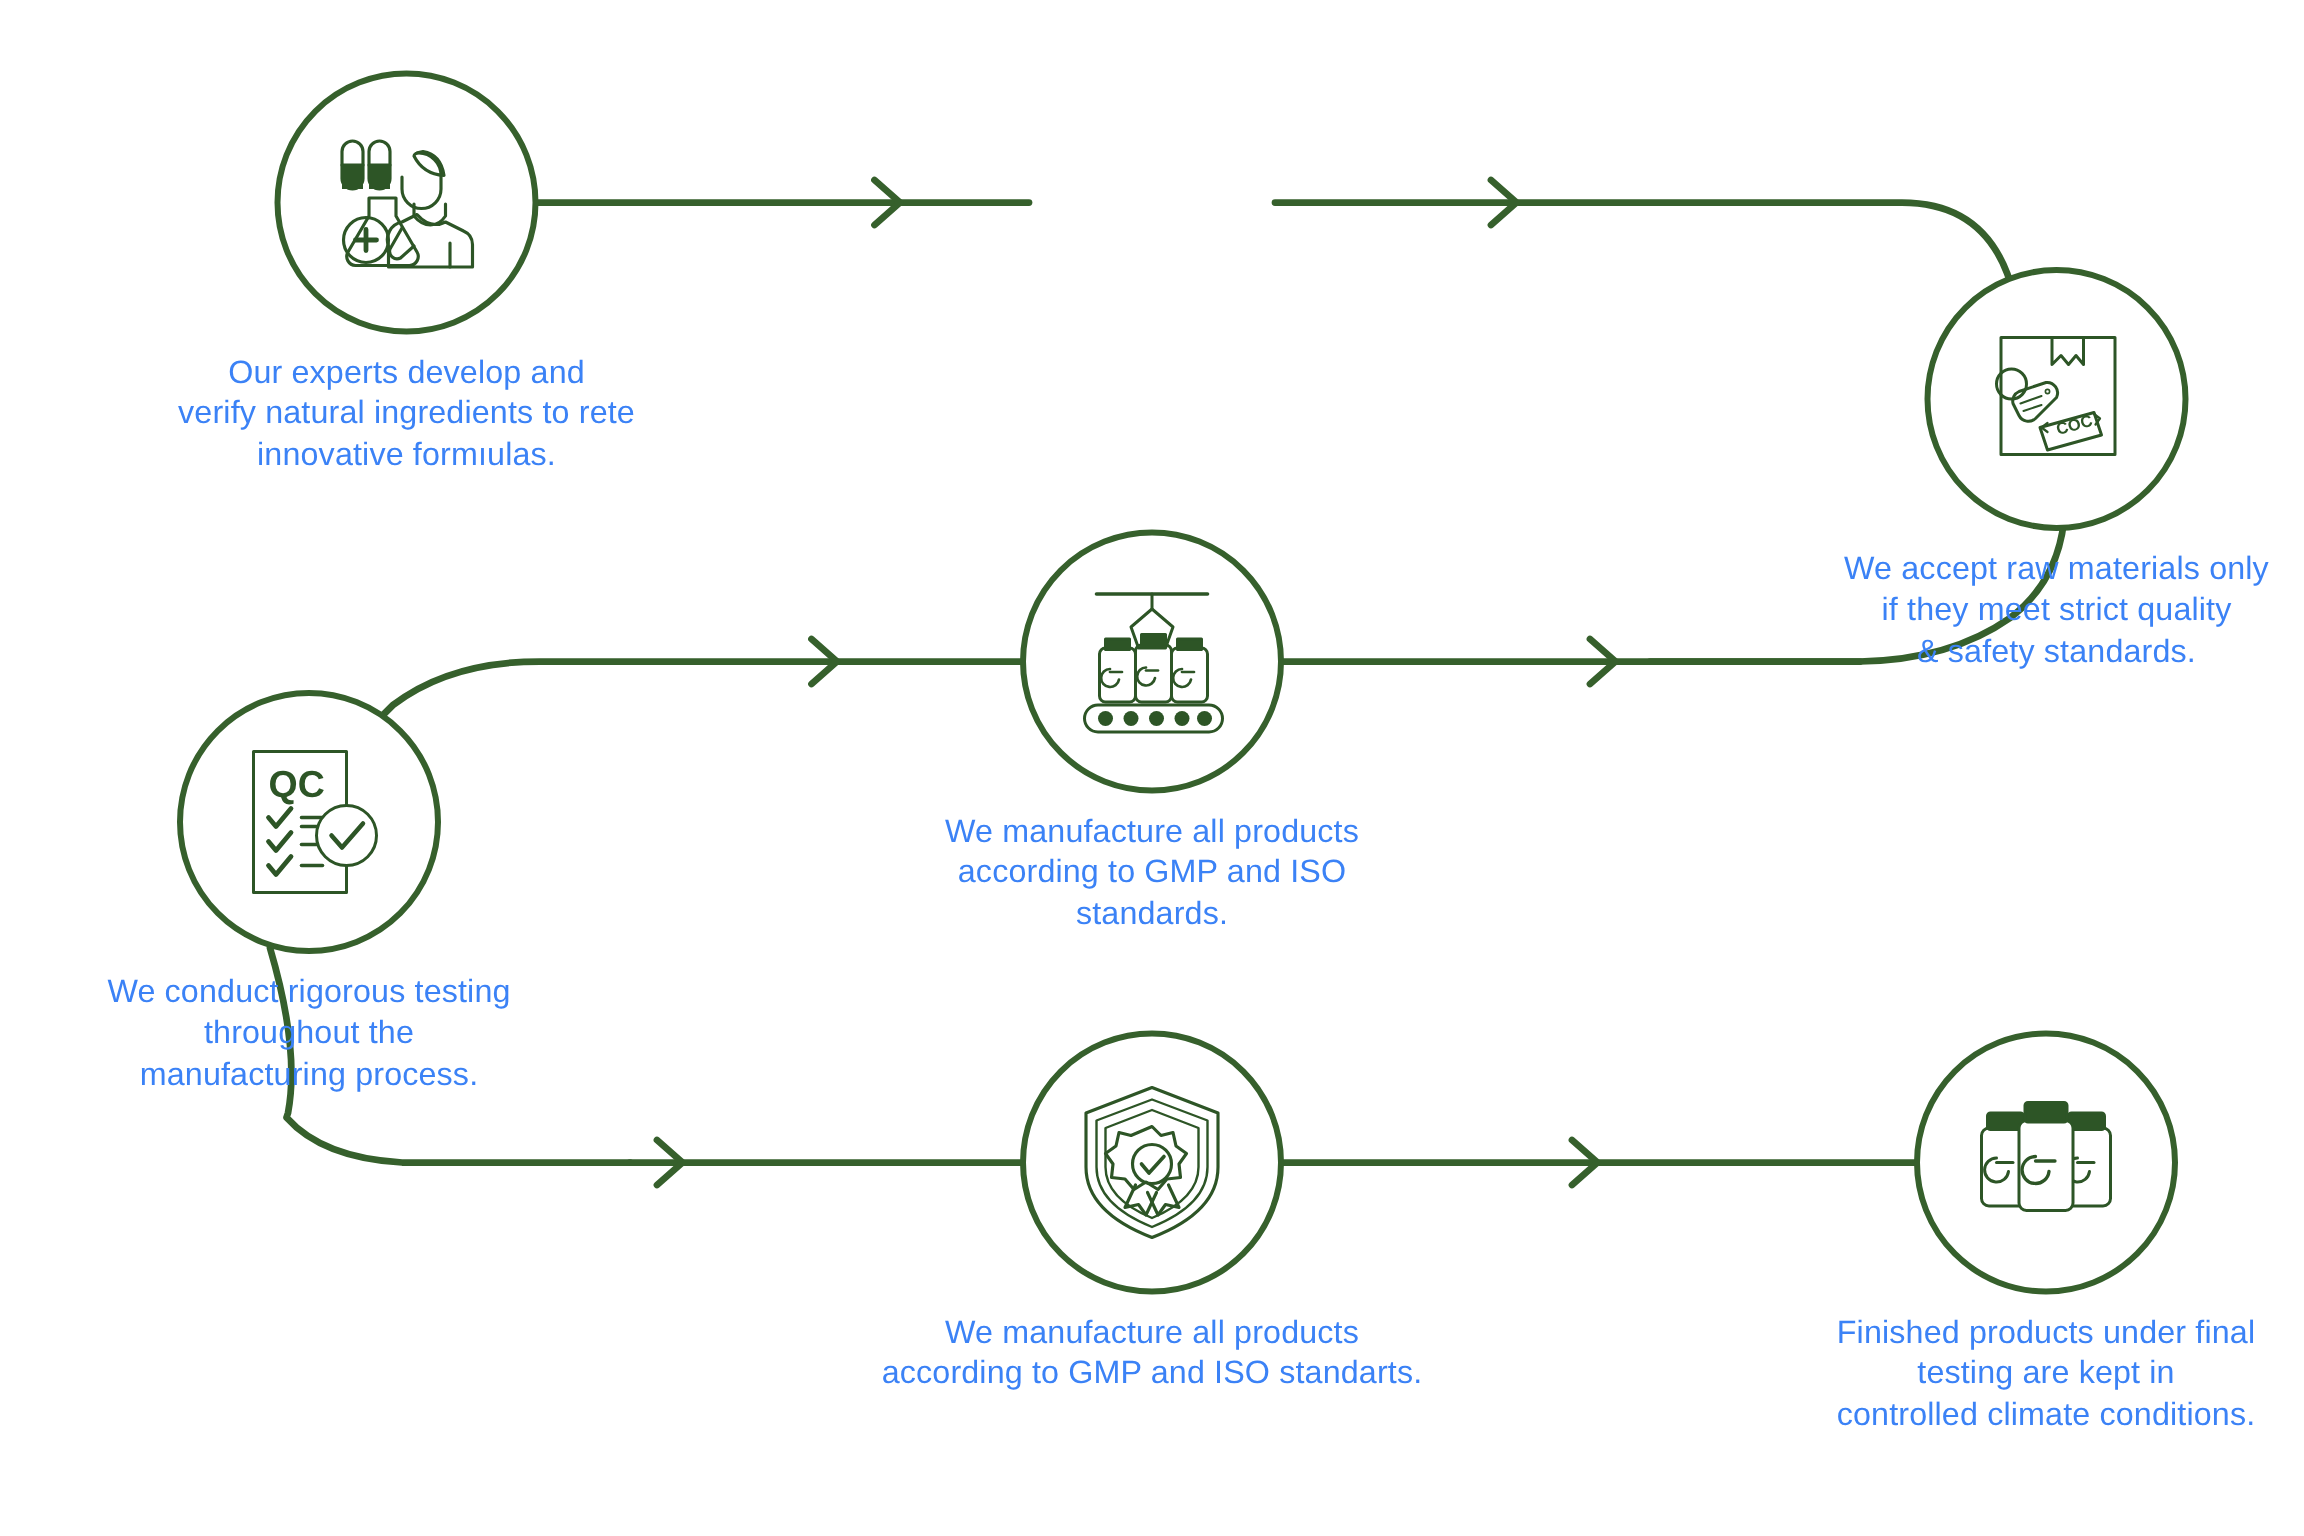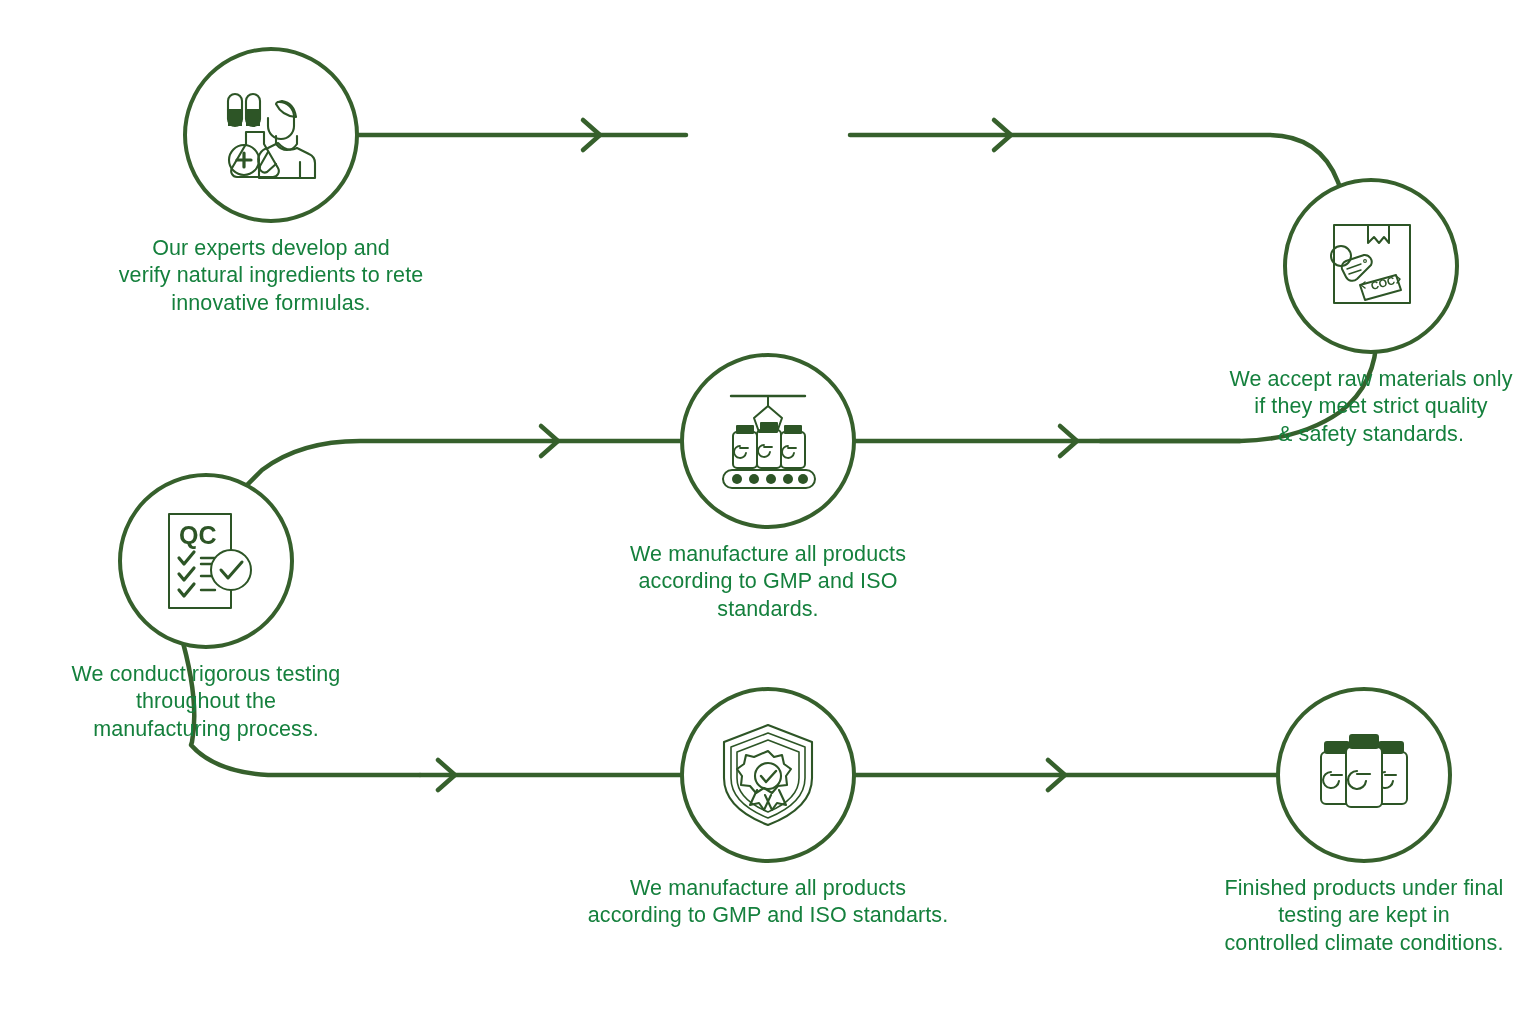--- a/index.html
+++ b/index.html
@@ -47,21 +47,21 @@
     position: absolute;
     left: 50%;
     top: 50%;
     transform: translate(-50%, -50%);
     width: 110px;
     height: 110px;
   }
   .node-caption {
     position: absolute;
     text-align: center;
-    color: #15803d;
+    color: #3b82f6;
     font-size: 21.5px;
     line-height: 1.27;
     letter-spacing: 0.1px;
     white-space: pre-line;
     font-family: "Liberation Sans", sans-serif;
   }
 </style>
 </head>
 <body>
 
@@ -136,21 +136,21 @@
         <text x="56" y="79" transform="rotate(-15 56 79)" font-family="'Liberation Sans', sans-serif" font-size="11" font-weight="bold" fill="#2d5526" stroke="none">COC</text>
         <path d="M49 71 l-4 3 l4 3" stroke-width="1.5"></path>
         <path d="M80 65 l4 3 l-3 4" stroke-width="1.5"></path>
       </g>
     </svg>
     <div class="node-caption" style="left:-82px; top:188px; width:340px;">We accept raw materials only
 if they meet strict quality
 &amp; safety standards.</div>
   </div>
 
-  <div class="node" style="left:118px; top:473px;text-decoration:underline;">
+  <div class="node" style="left:118px; top:460px;text-decoration:underline;">
     <div class="node-circle"></div>
     <svg class="node-icon" viewBox="0 0 110 110">
       <g fill="none" stroke="#2d5526" stroke-width="2" stroke-linecap="round" stroke-linejoin="round">
         <rect x="18" y="8" width="62" height="94"></rect>
         <text x="28" y="38" font-family="'Liberation Sans', sans-serif" font-size="25" font-weight="bold" fill="#2d5526" stroke="none">QC</text>
         <path d="M28 52 l5 6 l10 -12" stroke-width="3.2"></path>
         <path d="M28 68 l5 6 l10 -12" stroke-width="3.2"></path>
         <path d="M28 84 l5 6 l10 -12" stroke-width="3.2"></path>
         <path d="M50 52 h18 M50 58 h18" stroke-width="2.4"></path>
         <path d="M50 70 h14" stroke-width="2.4"></path>

